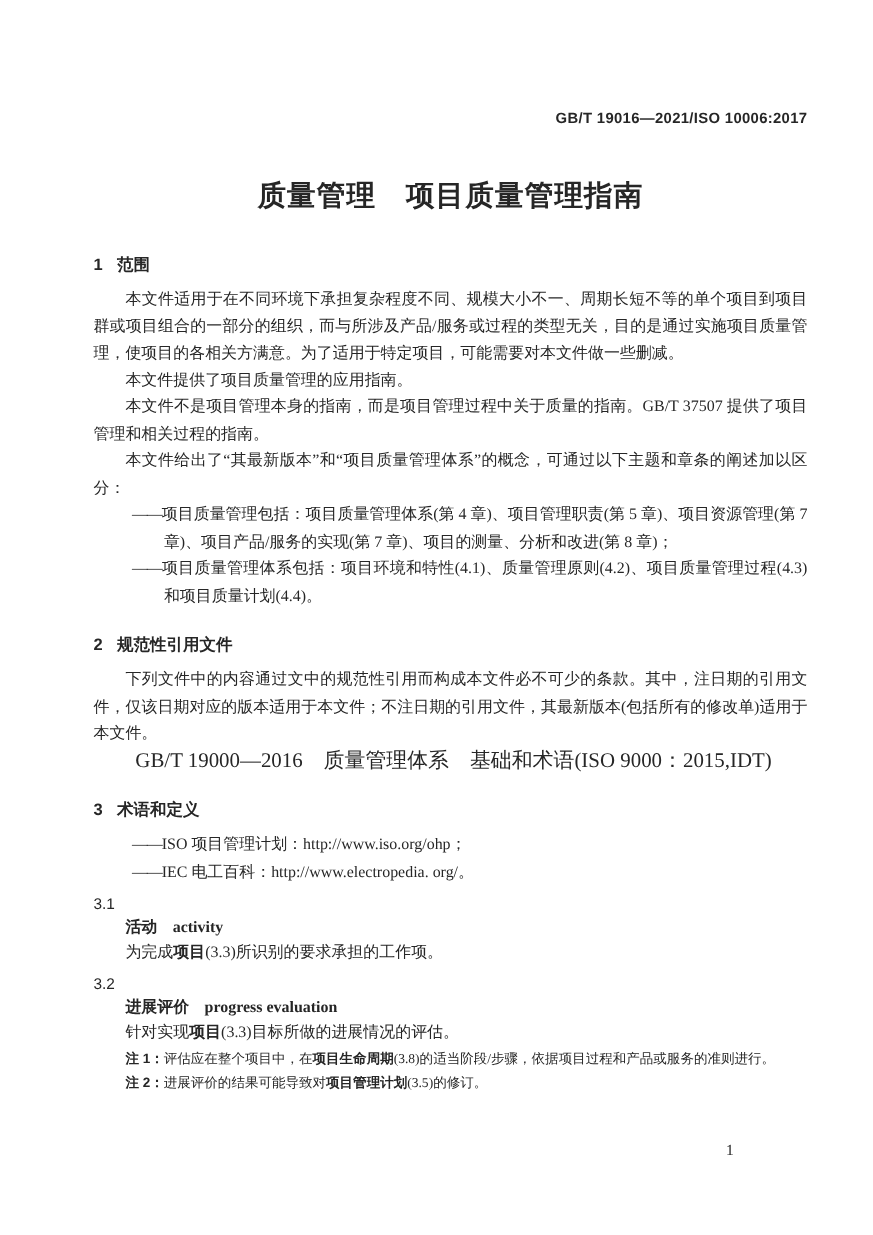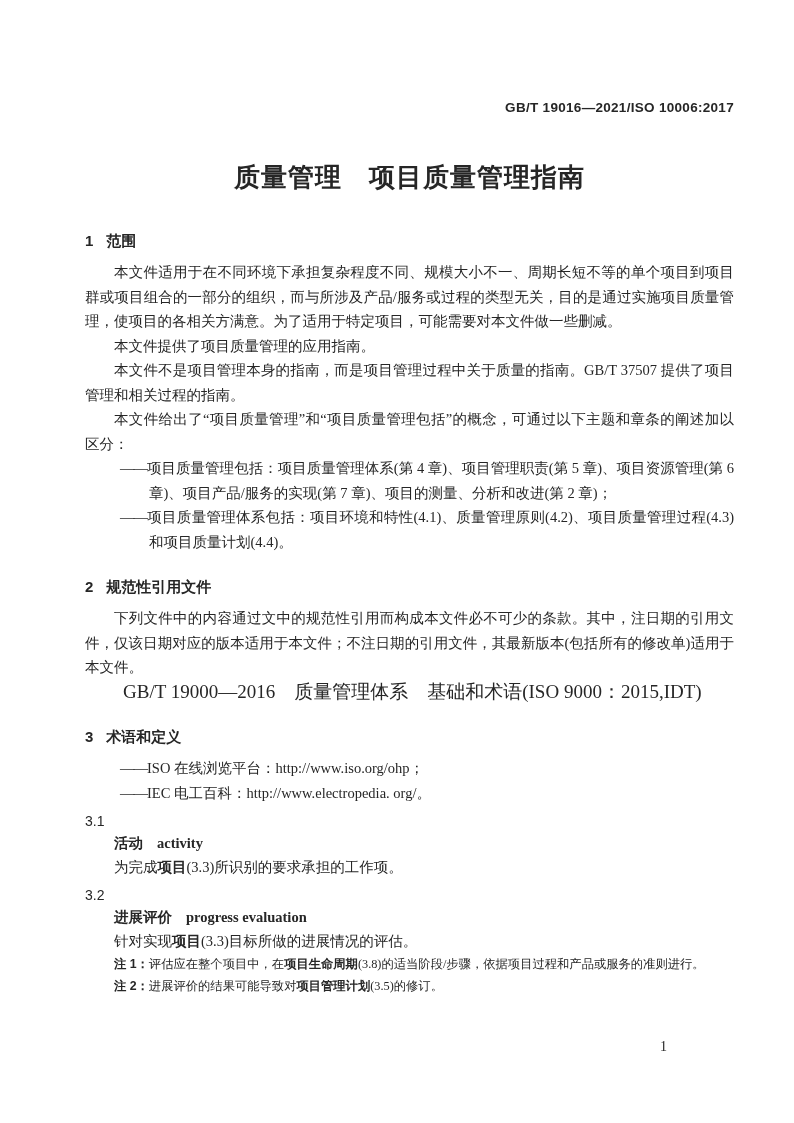--- a/index.html
+++ b/index.html
@@ -70,21 +70,21 @@
     font-family: "Liberation Sans", "DejaVu Sans", sans-serif;
     font-size: 14px;
     line-height: 21px;
   }
   .term-name {
     padding-left: 29px;
     font-weight: 700;
     font-size: 14.5px;
     line-height: 23px;
   }
-  .term-name .zh { font-family: Liberation Mono, monospace; }
+  .term-name .zh { font-family: Liberation Sans, sans-serif; }
   .term-name .en { font-family: "Liberation Serif", "DejaVu Serif", serif; margin-left: 14px; }
   .term-def {
     padding-left: 29px;
     font-size: 14.5px;
     line-height: 23px;
   }
   .term-note {
     padding-left: 29px;
     font-size: 12.3px;
     line-height: 22px;
@@ -112,40 +112,40 @@
   <h1 class="doc-title">质量管理　项目质量管理指南</h1>
 
   <div class="sec-heading first">
     <span>1</span>
     <span>范围</span>
   </div>
   <div class="sec-body">
     <p class="para">本文件适用于在不同环境下承担复杂程度不同、规模大小不一、周期长短不等的单个项目到项目群或项目组合的一部分的组织，而与所涉及产品/服务或过程的类型无关，目的是通过实施项目质量管理，使项目的各相关方满意。为了适用于特定项目，可能需要对本文件做一些删减。</p>
     <p class="para">本文件提供了项目质量管理的应用指南。</p>
     <p class="para">本文件不是项目管理本身的指南，而是项目管理过程中关于质量的指南。GB/T 37507 提供了项目管理和相关过程的指南。</p>
-    <p class="para">本文件给出了“项目质量管理”和“项目质量管理包括”的概念，可通过以下主题和章条的阐述加以区分：</p>
-    <p class="para hang"><span class="dashline">——</span><span>项目质量管理包括：项目质量管理体系(第 4 章)、项目管理职责(第 5 章)、项目资源管理(第 6 章)、项目产品/服务的实现(第 7 章)、项目的测量、分析和改进(第 2 章)；</span></p>
+    <p class="para">本文件给出了“其最新版本”和“项目质量管理体系”的概念，可通过以下主题和章条的阐述加以区分：</p>
+    <p class="para hang"><span class="dashline">——</span><span>项目质量管理包括：项目质量管理体系(第 4 章)、项目管理职责(第 5 章)、项目资源管理(第 7 章)、项目产品/服务的实现(第 7 章)、项目的测量、分析和改进(第 8 章)；</span></p>
     <p class="para hang"><span class="dashline">——</span><span>项目质量管理体系包括：项目环境和特性(4.1)、质量管理原则(4.2)、项目质量管理过程(4.3)和项目质量计划(4.4)。</span></p>
   </div>
 
   <div class="sec-heading">
     <span>2</span>
     <span>规范性引用文件</span>
   </div>
   <div class="sec-body">
     <p class="para">下列文件中的内容通过文中的规范性引用而构成本文件必不可少的条款。其中，注日期的引用文件，仅该日期对应的版本适用于本文件；不注日期的引用文件，其最新版本(包括所有的修改单)适用于本文件。</p>
     <p class="ref-line">GB/T 19000—2016　质量管理体系　基础和术语(ISO 9000：2015,IDT)</p>
   </div>
 
   <div class="sec-heading">
     <span>3</span>
     <span>术语和定义</span>
   </div>
   <div class="sec-body">
-    <p class="para hang"><span class="dashline">——</span><span>ISO 在线浏览平台：http://www.iso.org/ohp；</span></p>
+    <p class="para hang"><span class="dashline">——</span><span>ISO 项目管理计划：http://www.iso.org/ohp；</span></p>
     <p class="para hang"><span class="dashline">——</span><span>IEC 电工百科：http://www.electropedia. org/。</span></p>
 
     <div class="term">
       <div class="term-id">3.1</div>
       <div class="term-name">
         <span class="zh">活动</span><span class="en">activity</span>
       </div>
       <div class="term-def"><span>为完成</span><span class="b">项目</span><span>(3.3)所识别的要求承担的工作项。</span></div>
     </div>
 

